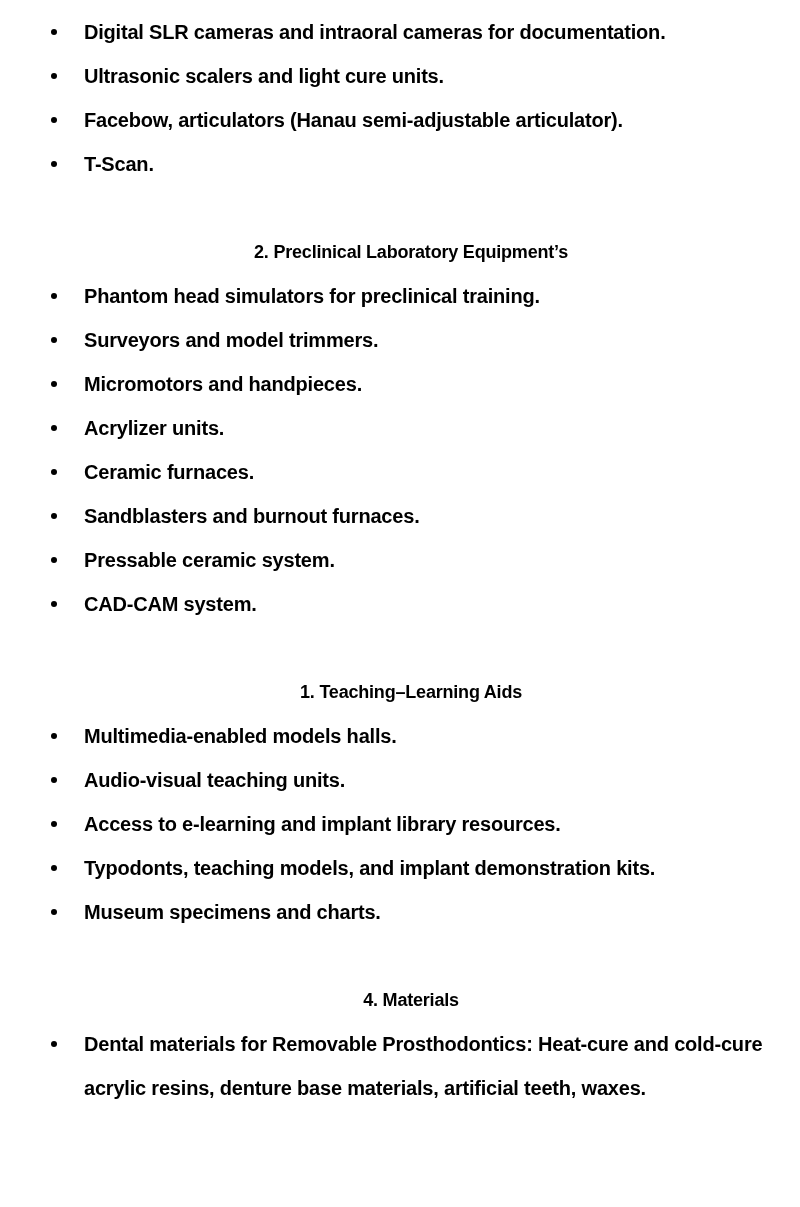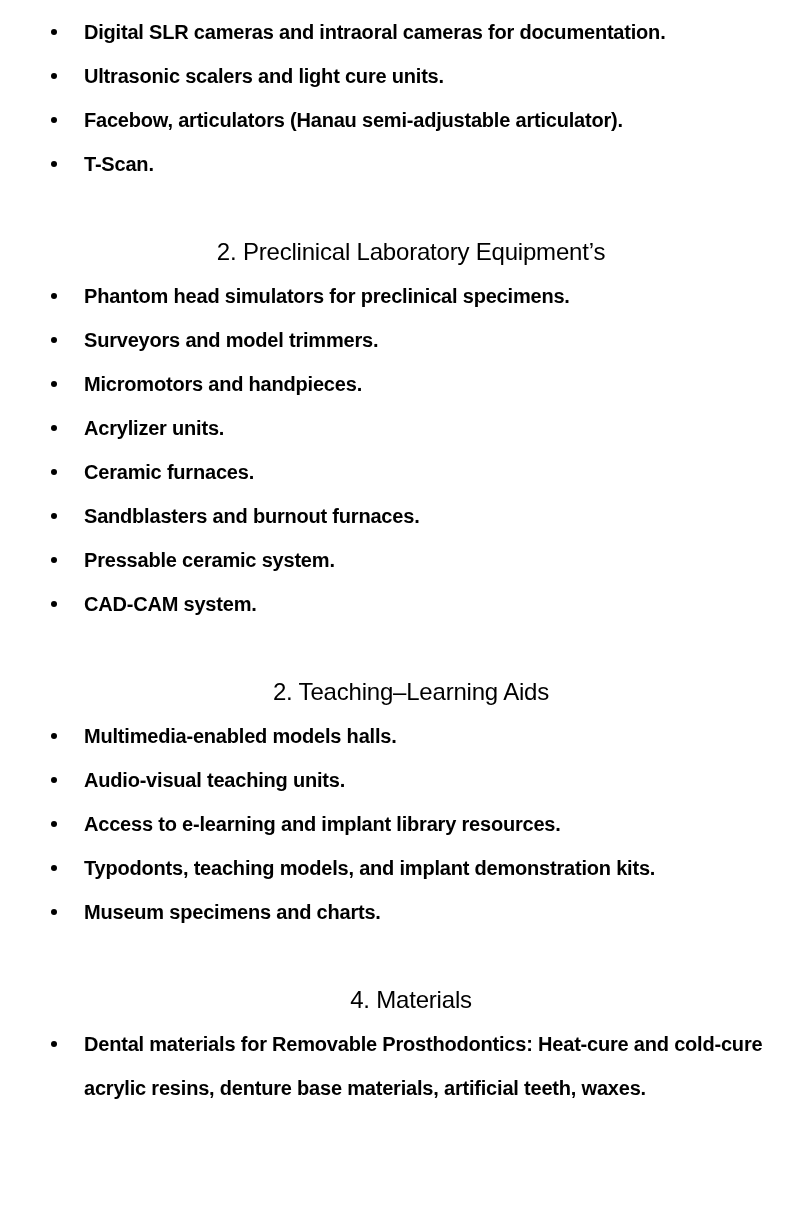--- a/index.html
+++ b/index.html
@@ -29,22 +29,22 @@
   .dot {
     position: absolute;
     left: -33px;
     top: 19px;
     width: 6px;
     height: 6px;
     border-radius: 50%;
     background: #000000;
   }
   h2.heading {
-    font-size: 24px;
-    font-weight: 400;
+    font-size: 18px;
+    font-weight: 700;
     line-height: 44px;
     letter-spacing: -0.2px;
     text-align: center;
     margin-top: 44px;
     margin-left: -40px; 
   }
 </style>
 </head>
 <body>
 
@@ -52,31 +52,31 @@
 
   <ul class="blist">
     <li><span class="dot"></span><span>Digital SLR cameras and intraoral cameras for documentation.</span></li>
     <li><span class="dot"></span><span>Ultrasonic scalers and light cure units.</span></li>
     <li><span class="dot"></span><span>Facebow, articulators (Hanau semi-adjustable articulator).</span></li>
     <li><span class="dot"></span><span>T-Scan.</span></li>
   </ul>
 
   <h2 class="heading">2. Preclinical Laboratory Equipment’s</h2>
   <ul class="blist">
-    <li><span class="dot"></span><span>Phantom head simulators for preclinical specimens.</span></li>
+    <li><span class="dot"></span><span>Phantom head simulators for preclinical training.</span></li>
     <li><span class="dot"></span><span>Surveyors and model trimmers.</span></li>
     <li><span class="dot"></span><span>Micromotors and handpieces.</span></li>
     <li><span class="dot"></span><span>Acrylizer units.</span></li>
     <li><span class="dot"></span><span>Ceramic furnaces.</span></li>
     <li><span class="dot"></span><span>Sandblasters and burnout furnaces.</span></li>
     <li><span class="dot"></span><span>Pressable ceramic system.</span></li>
     <li><span class="dot"></span><span>CAD-CAM system.</span></li>
   </ul>
 
-  <h2 class="heading">2. Teaching–Learning Aids</h2>
+  <h2 class="heading">1. Teaching–Learning Aids</h2>
   <ul class="blist">
     <li><span class="dot"></span><span>Multimedia-enabled models halls.</span></li>
     <li><span class="dot"></span><span>Audio-visual teaching units.</span></li>
     <li><span class="dot"></span><span>Access to e-learning and implant library resources.</span></li>
     <li><span class="dot"></span><span>Typodonts, teaching models, and implant demonstration kits.</span></li>
     <li><span class="dot"></span><span>Museum specimens and charts.</span></li>
   </ul>
 
   <h2 class="heading">4. Materials</h2>
   <ul class="blist">

